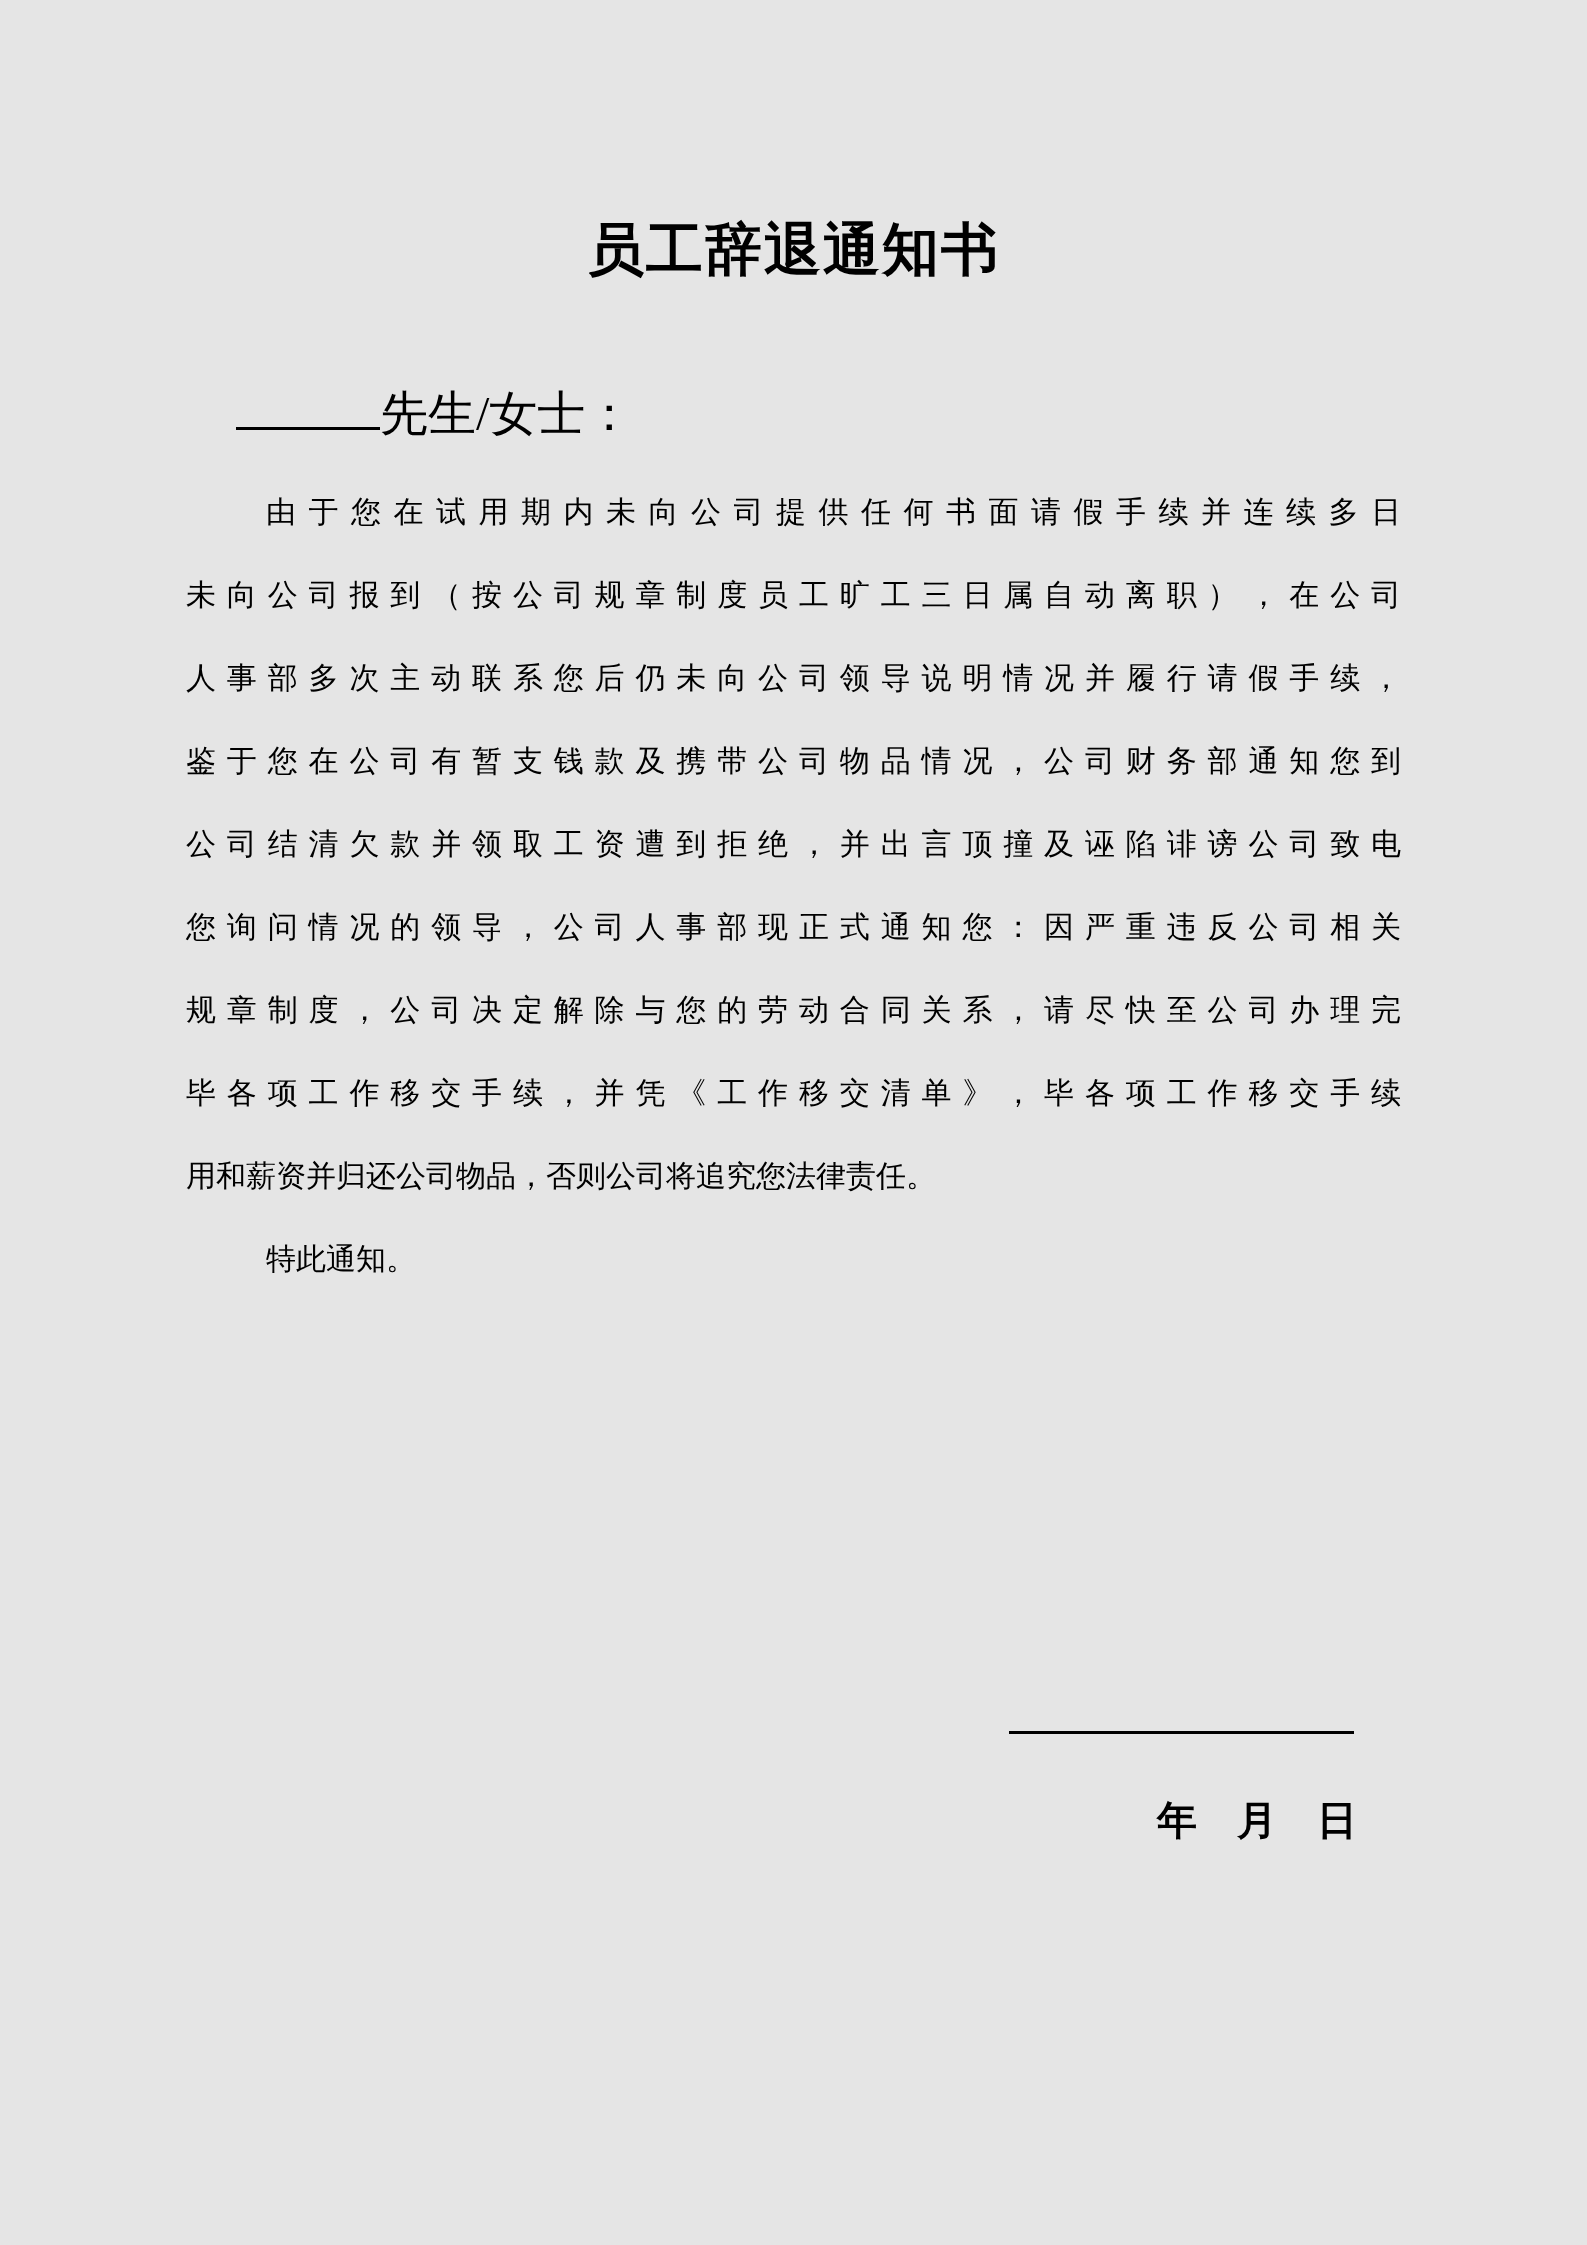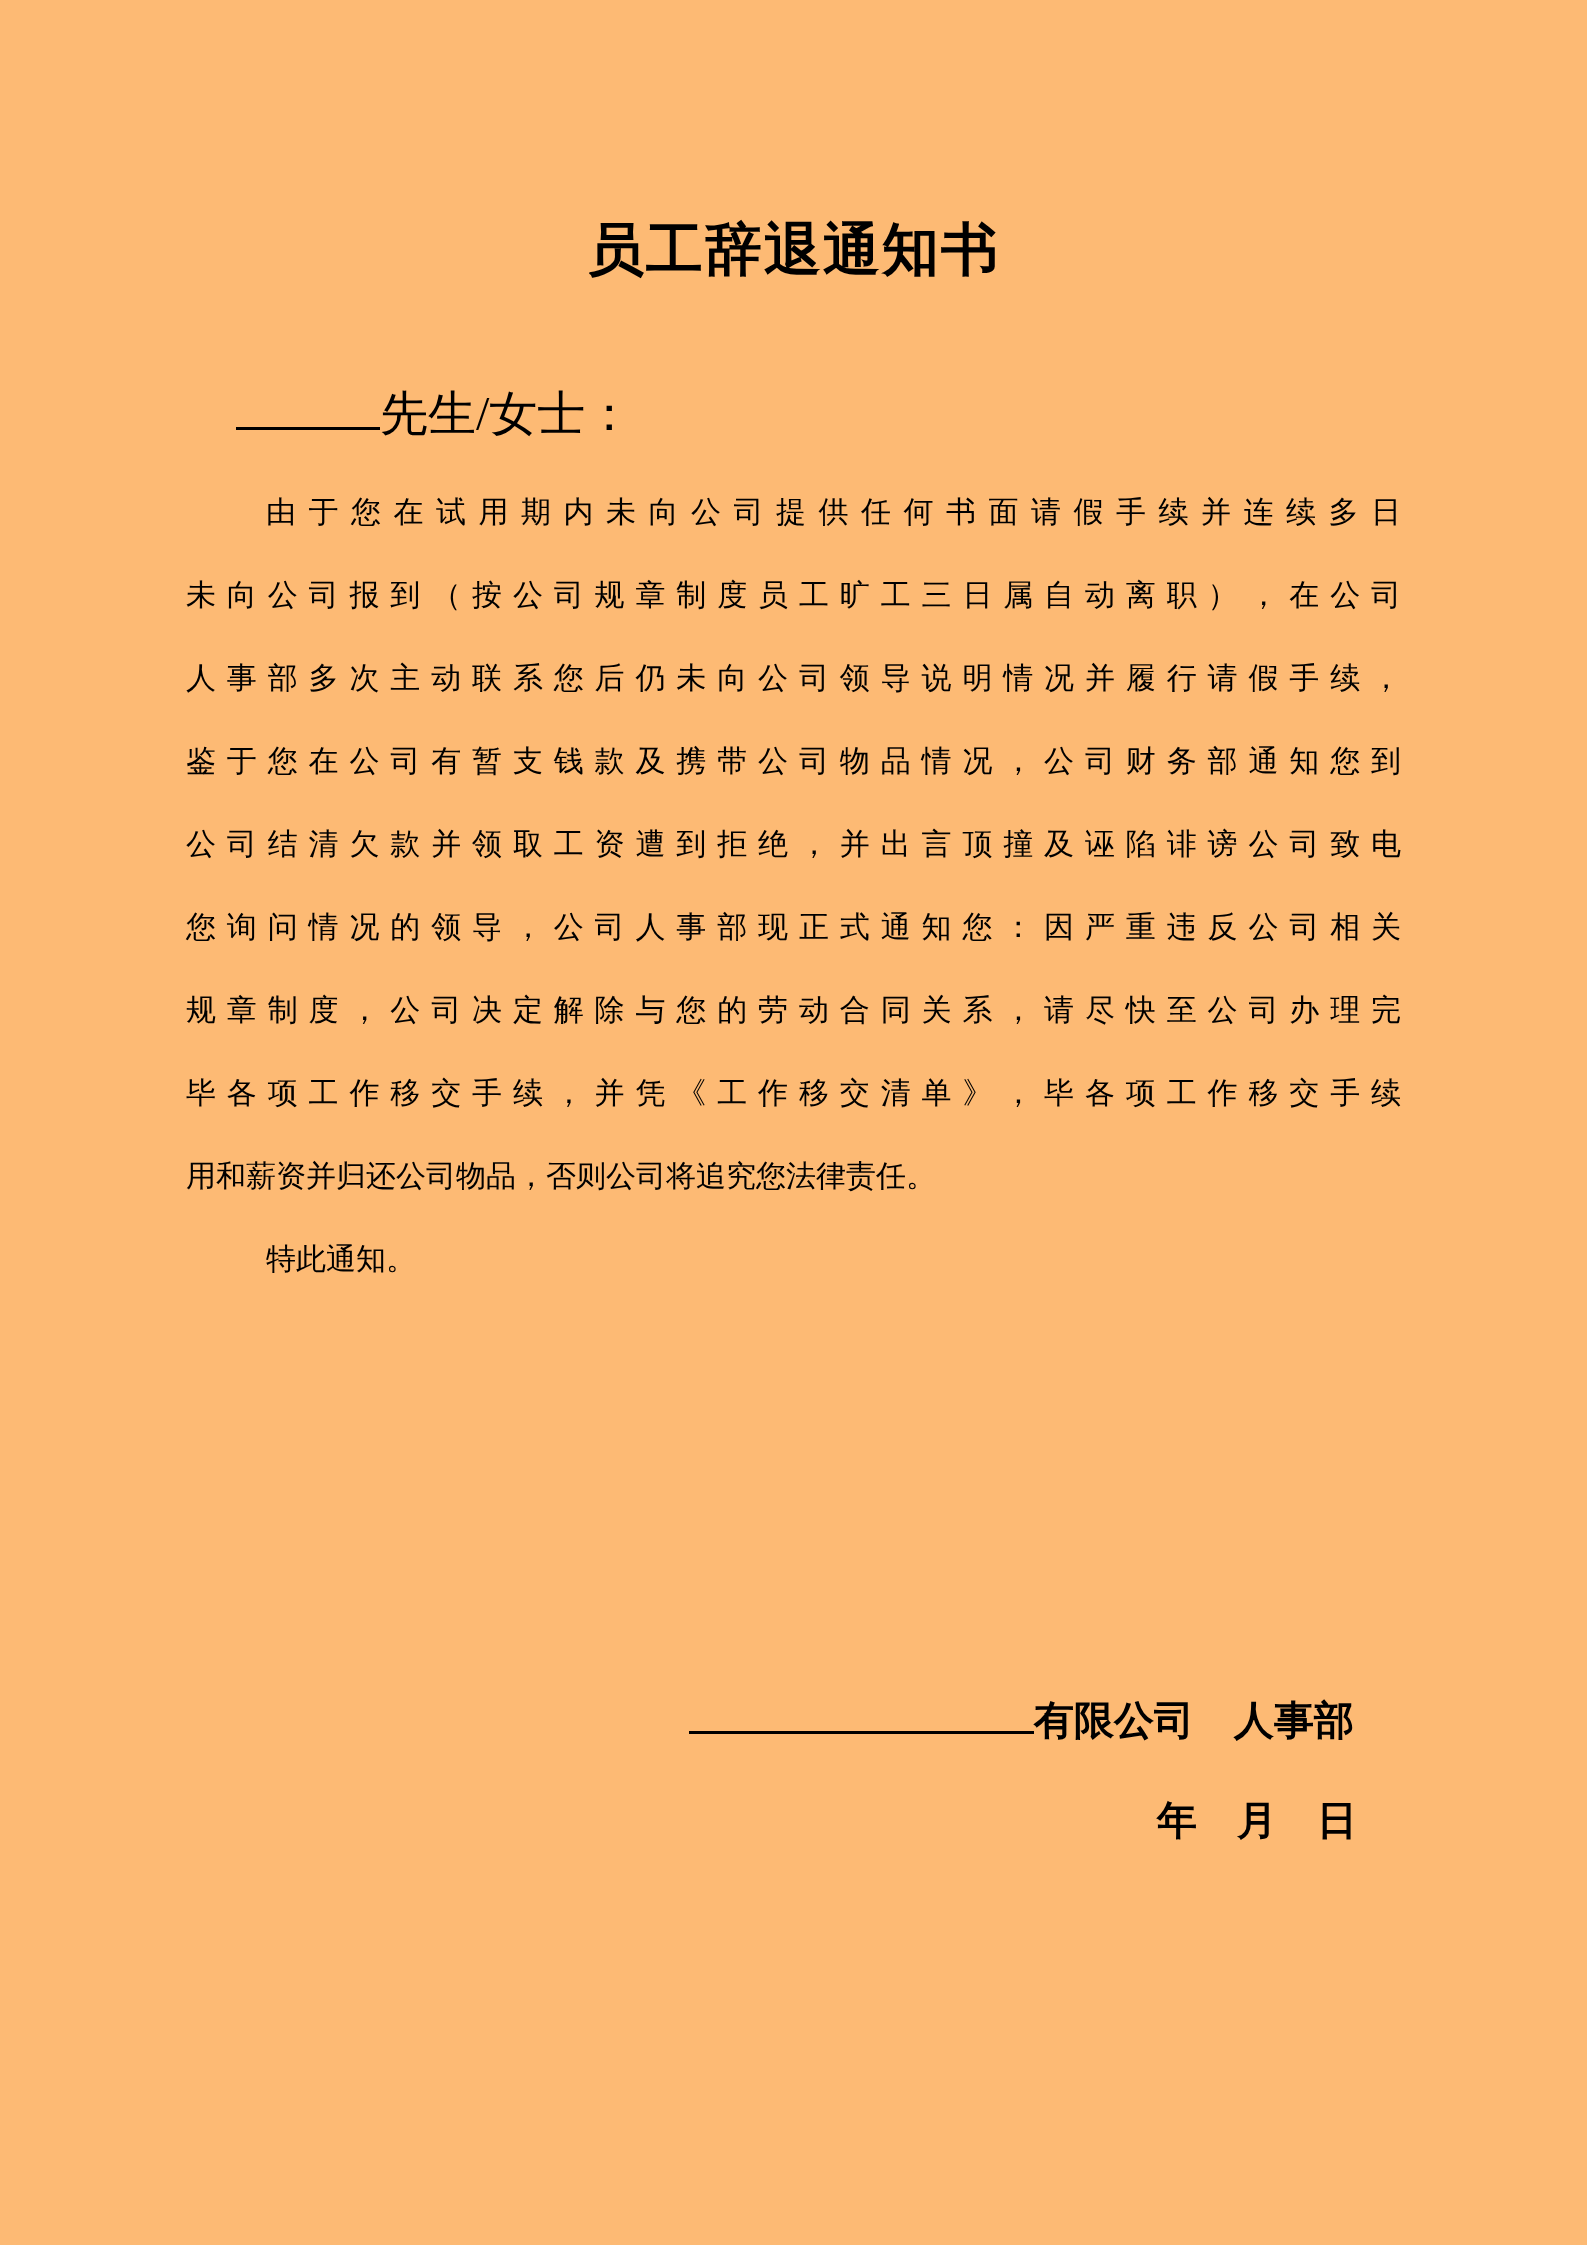--- a/index.html
+++ b/index.html
@@ -1,19 +1,19 @@
 <!DOCTYPE html>
 <html><head>
 <meta charset="utf-8">
 <style>
   html,body { margin:0; padding:0; background:#ffffff; }
   .page {
     position:relative;
     width:1587px; height:2245px;
-    background:#fdba74;
+    background:#e5e5e5;
     color:#000000;
     font-family:"Liberation Serif","DejaVu Serif",serif;
     overflow:hidden;
   }
   .doc-title {
     position:absolute; top:210px; left:0; width:100%;
     text-align:center;
     font-size:57px; font-weight:bold; line-height:80px;
     letter-spacing:2px;
   }
@@ -77,18 +77,18 @@
     <div class="line">鉴于您在公司有暂支钱款及携带公司物品情况，公司财务部通知您到</div>
     <div class="line">公司结清欠款并领取工资遭到拒绝，并出言顶撞及诬陷诽谤公司致电</div>
     <div class="line">您询问情况的领导，公司人事部现正式通知您：因严重违反公司相关</div>
     <div class="line">规章制度，公司决定解除与您的劳动合同关系，请尽快至公司办理完</div>
     <div class="line">毕各项工作移交手续，并凭《工作移交清单》，毕各项工作移交手续</div>
     <div class="line last">用和薪资并归还公司物品，否则公司将追究您法律责任。</div>
     <div class="closing">特此通知。</div>
   </div>
 
   <div class="signature-line">
-    <span class="blank-company"></span><span>有限公司　人事部</span>
+    <span class="blank-company"></span>
   </div>
 
   <div class="date-line">年　月　日</div>
 
 </div>
 
 </body></html>

